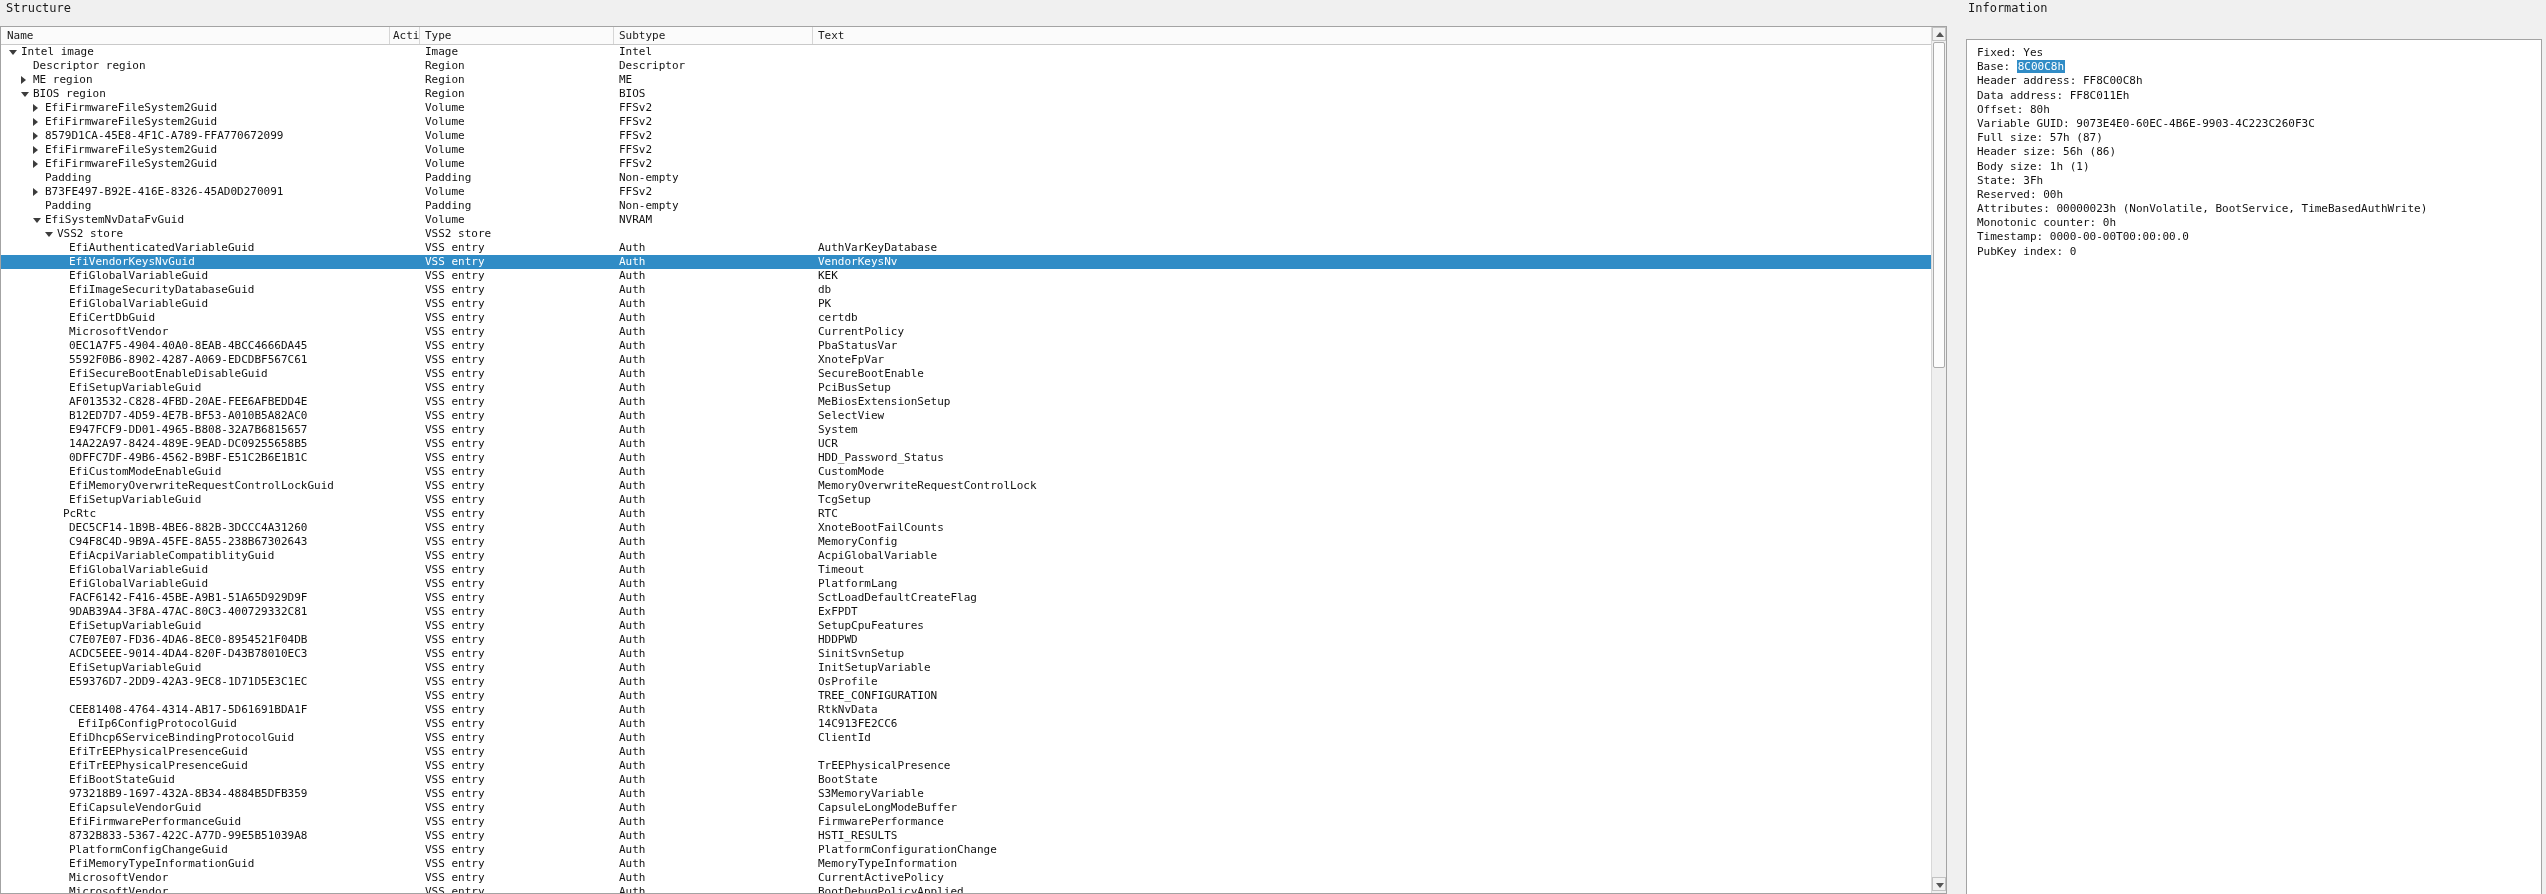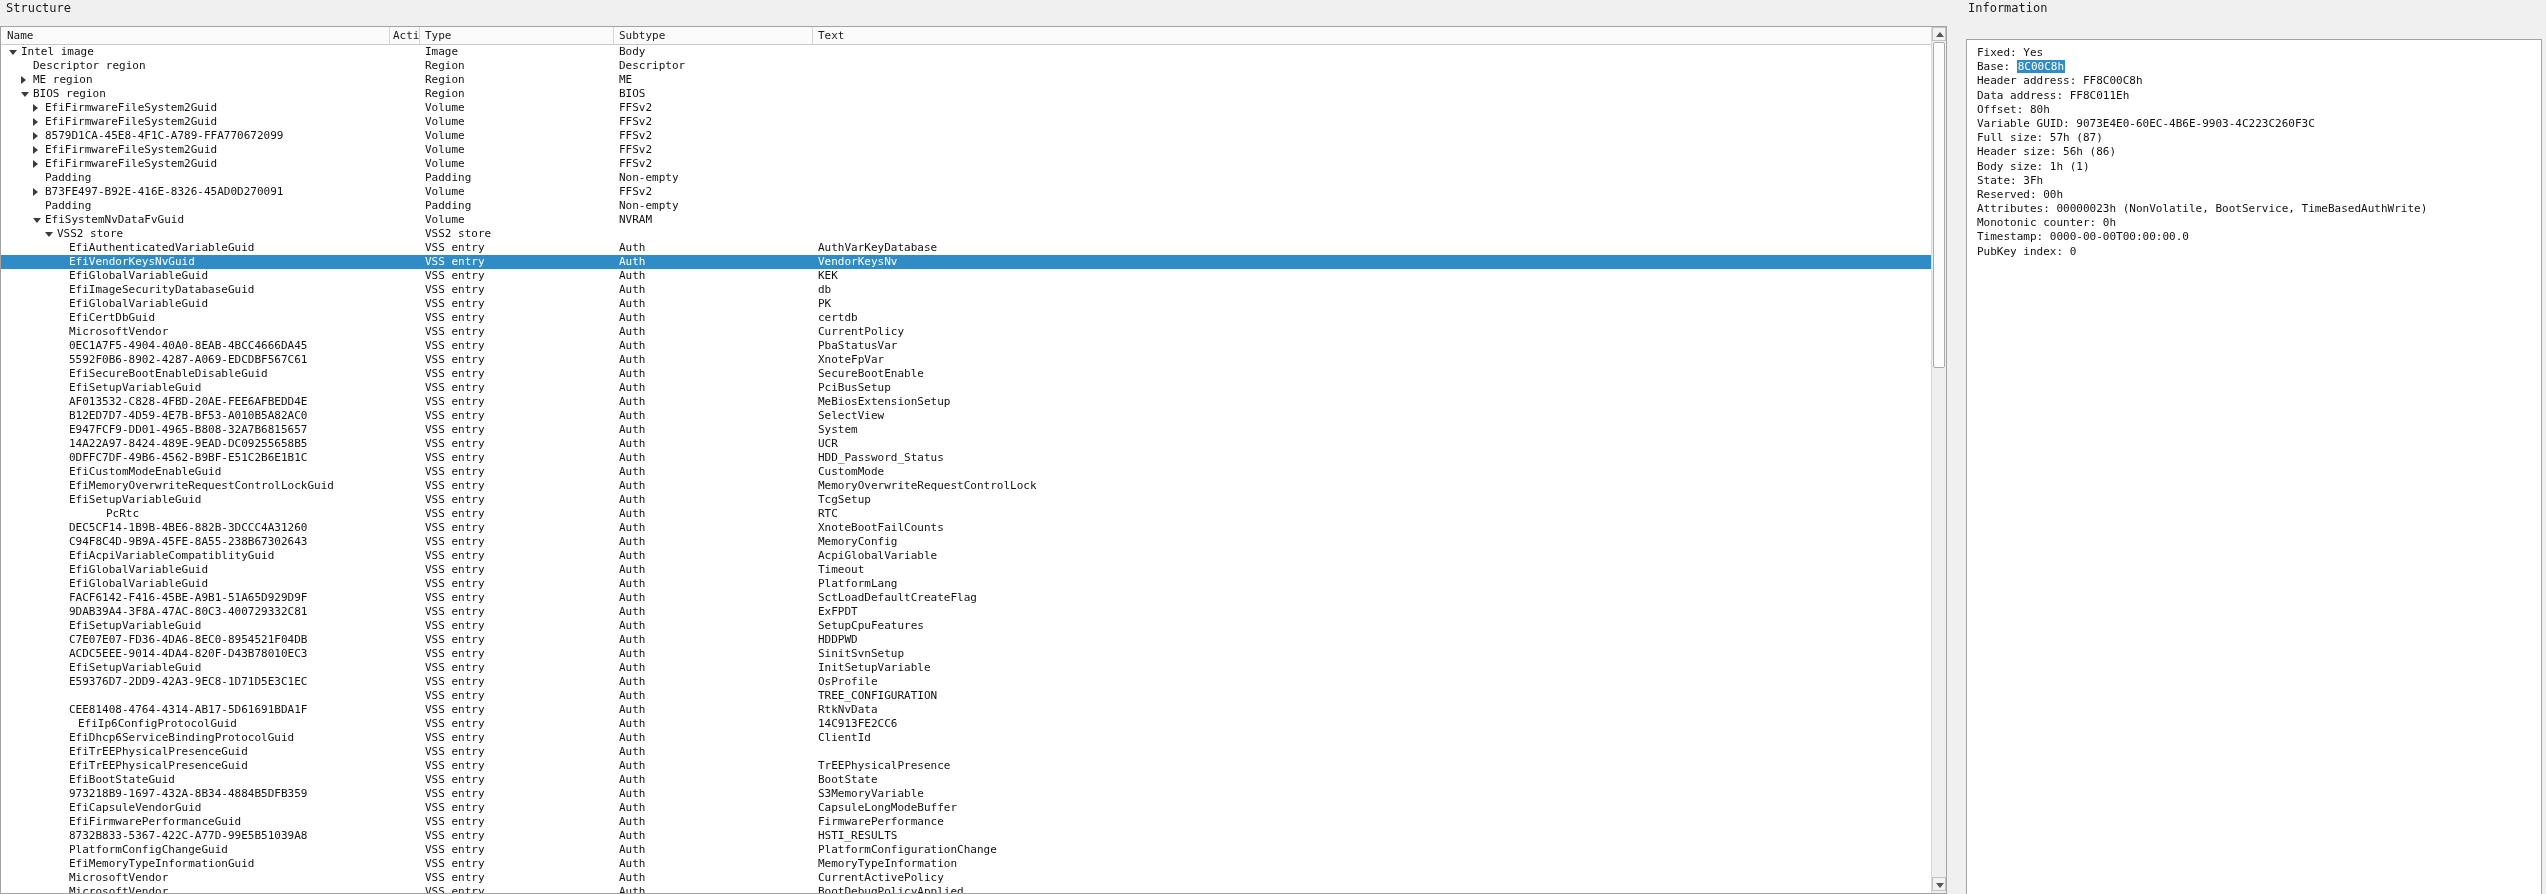--- a/index.html
+++ b/index.html
@@ -107,21 +107,21 @@
     <div class="hcell h-acti">Acti</div>
     <div class="hcell h-type">Type</div>
     <div class="hcell h-subtype">Subtype</div>
     <div class="hcell h-text">Text</div>
   </div>
   <div class="tree-body" id="tree-body">
       <div class="tree-row">
         <div class="cell c-name" style="padding-left: 20px;"><span class="arrow open" style="left: 8px;"></span>Intel image</div>
         <div class="cell c-acti"></div>
         <div class="cell c-type">Image</div>
-        <div class="cell c-subtype">Body</div>
+        <div class="cell c-subtype">Intel</div>
         <div class="cell c-text"></div>
       </div>
       <div class="tree-row">
         <div class="cell c-name" style="padding-left: 32px;">Descriptor region</div>
         <div class="cell c-acti"></div>
         <div class="cell c-type">Region</div>
         <div class="cell c-subtype">Descriptor</div>
         <div class="cell c-text"></div>
       </div>
       <div class="tree-row">
@@ -335,21 +335,21 @@
         <div class="cell c-text">MemoryOverwriteRequestControlLock</div>
       </div>
       <div class="tree-row">
         <div class="cell c-name" style="padding-left: 68px;">EfiSetupVariableGuid</div>
         <div class="cell c-acti"></div>
         <div class="cell c-type">VSS entry</div>
         <div class="cell c-subtype">Auth</div>
         <div class="cell c-text">TcgSetup</div>
       </div>
       <div class="tree-row">
-        <div class="cell c-name" style="padding-left: 105px;">PcRtc</div>
+        <div class="cell c-name" style="padding-left: 62px;">PcRtc</div>
         <div class="cell c-acti"></div>
         <div class="cell c-type">VSS entry</div>
         <div class="cell c-subtype">Auth</div>
         <div class="cell c-text">RTC</div>
       </div>
       <div class="tree-row">
         <div class="cell c-name" style="padding-left: 68px;">DEC5CF14-1B9B-4BE6-882B-3DCCC4A31260</div>
         <div class="cell c-acti"></div>
         <div class="cell c-type">VSS entry</div>
         <div class="cell c-subtype">Auth</div>

